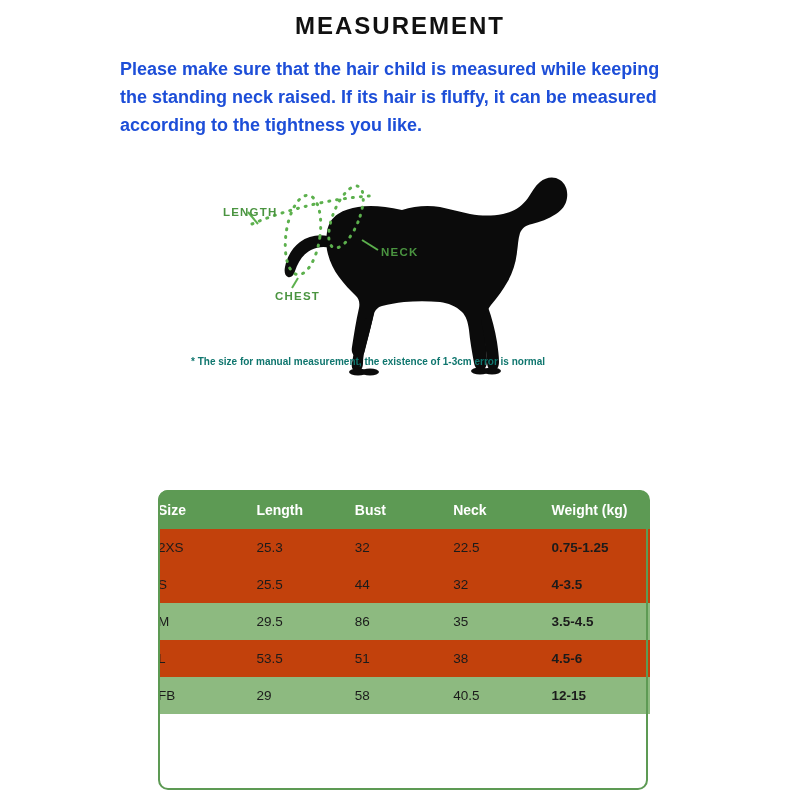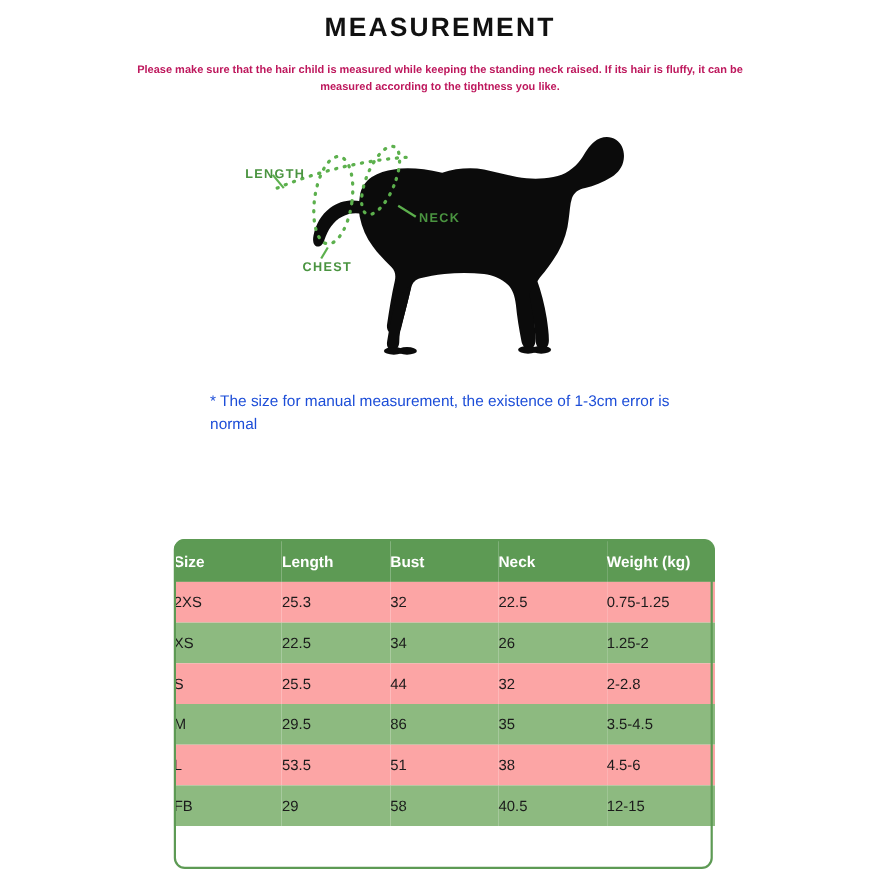--- a/index.html
+++ b/index.html
@@ -27,23 +27,22 @@
     font-size: 24px;
     font-weight: bold;
     letter-spacing: 2px;
     color: #111111;
     margin: 12px 0 0 0;
     font-family: "Liberation Sans", sans-serif;
   }
   .subtitle {
     margin: 16px auto 0 auto;
     width: 560px;
-    text-align: center;
-    color: #be185d;
-    font-size: 10px;
+    color: #1d4ed8;
+    font-size: 18px;
     font-weight: bold;
     line-height: 1.55;
   }
 
   
   .illustration {
     position: relative;
     width: 800px;
     height: 220px;
     margin-top: 22px;
@@ -63,23 +62,23 @@
   .lbl-length { left: 223px; top: 44px; }
   .lbl-neck   { left: 381px; top: 84px; }
   .lbl-chest  { left: 275px; top: 128px; }
 
   
   .note {
     position: absolute;
     left: 191px;
     top: 342px;
     width: 420px;
-    color: #1d4ed8;
-    font-size: 14px;
-    font-weight: normal;
+    color: #0f766e;
+    font-size: 10px;
+    font-weight: bold;
     line-height: 1.5;
   }
 
   
   .table-wrap {
     position: absolute;
     left: 158px;
     top: 478px;
     width: 492px;
     border-radius: 10px;
@@ -100,23 +99,23 @@
     padding: 0;
     font-family: "Liberation Sans", sans-serif;
   }
   thead th {
     background: #5d9a54;
     color: #ffffff;
     font-weight: bold;
     font-size: 14px;
     height: 39px;
   }
-  tbody tr.odd td { background: #fca5a5; }
+  tbody tr.odd td { background: #c2410c; }
   tbody tr.even td { background: #8dba80; }
-  tbody td.weight { font-weight: normal; }
+  tbody td.weight { font-weight: bold; }
   tfoot td {
     background: #ffffff;
     height: 40px;
   }
   .tbl-border {
     position: absolute;
     left: 158px;
     top: 478px;
     width: 490px;
     height: 300px;
@@ -239,33 +238,26 @@
         </tr>
       </thead>
       <tbody>
         <tr class="odd">
           <td>2XS</td>
           <td>25.3</td>
           <td>32</td>
           <td>22.5</td>
           <td class="weight">0.75-1.25</td>
         </tr>
-        <tr class="even">
-          <td>XS</td>
-          <td>22.5</td>
-          <td>34</td>
-          <td>26</td>
-          <td class="weight">1.25-2</td>
-        </tr>
         <tr class="odd">
           <td>S</td>
           <td>25.5</td>
           <td>44</td>
           <td>32</td>
-          <td class="weight">2-2.8</td>
+          <td class="weight">4-3.5</td>
         </tr>
         <tr class="even">
           <td>M</td>
           <td>29.5</td>
           <td>86</td>
           <td>35</td>
           <td class="weight">3.5-4.5</td>
         </tr>
         <tr class="odd">
           <td>L</td>

